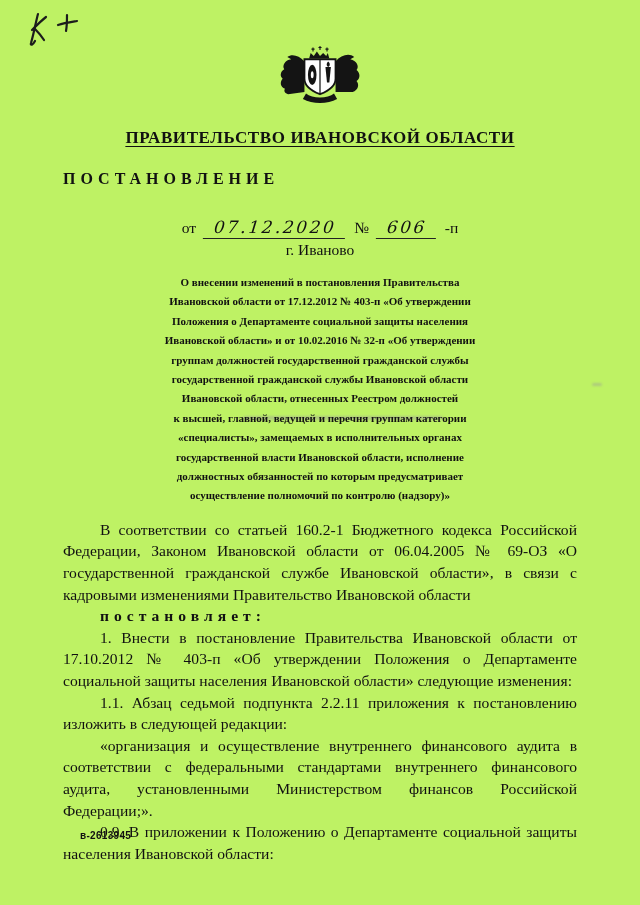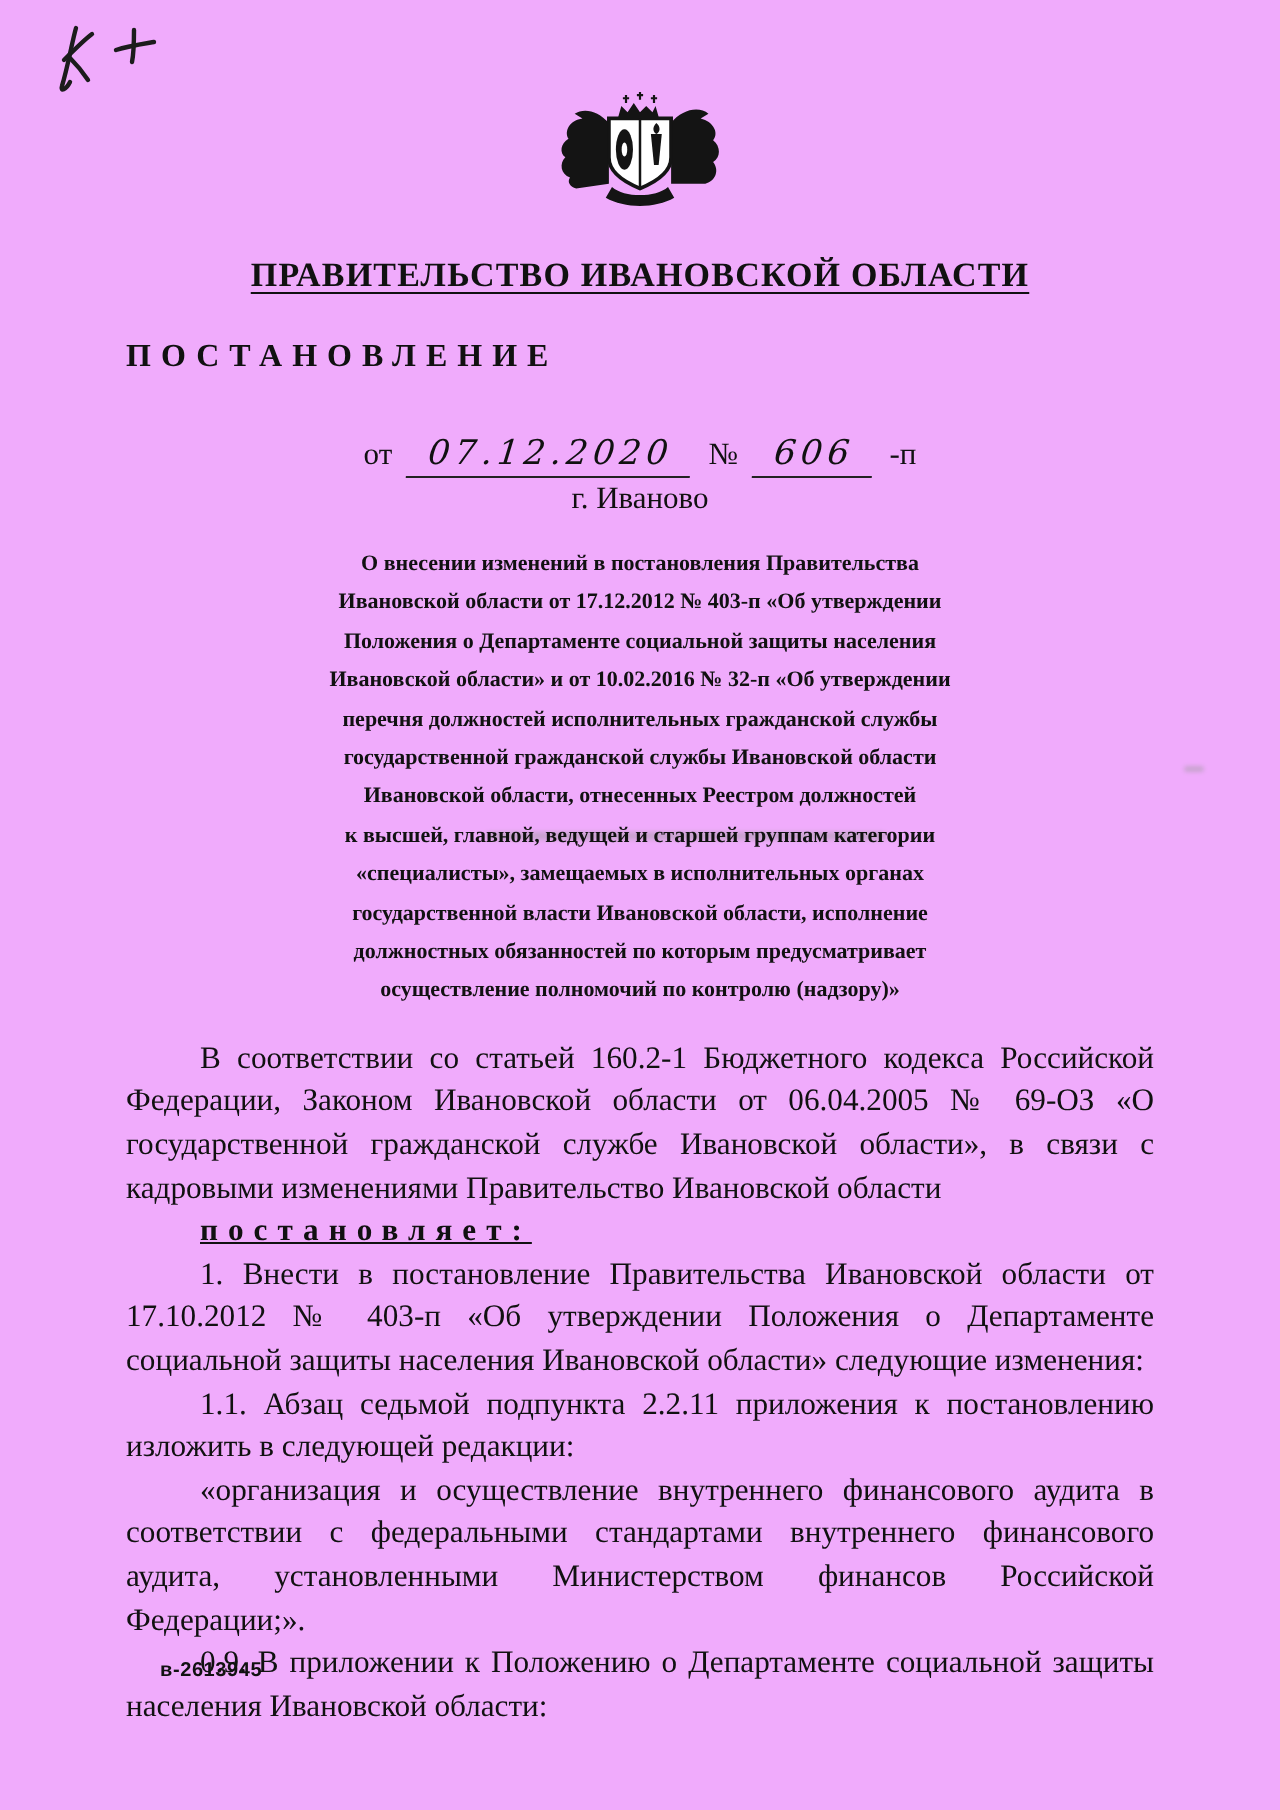--- a/index.html
+++ b/index.html
@@ -1,19 +1,19 @@
 <!DOCTYPE html>
 <html><head>
 <meta charset="utf-8">
 <style>
   html,body{margin:0;padding:0;}
   .page{
     position:relative;
     width:640px;height:905px;
-    background:#f0abfc;
+    background:#bef264;
     color:#111;
     font-family:"Liberation Serif", serif;
     overflow:hidden;
   }
   .handwritten-mark{
     position:absolute;left:14px;top:6px;width:74px;height:48px;
   }
   .emblem{
     position:absolute;top:46px;left:50%;transform:translateX(-50%);
     width:94px;height:70px;
@@ -46,21 +46,21 @@
   .place-line{text-align:center;font-size:15.5px;margin-top:2px;}
   .subject{
     margin-top:14px;font-weight:bold;font-size:11px;line-height:19.4px;
     text-align:center;
   }
   .body-text{
     margin-top:13px;font-size:15.6px;line-height:21.6px;text-align:justify;
   }
   .body-text p{margin:0;text-indent:37px;}
   .decree-word{
-    font-weight:bold;letter-spacing:5px;text-indent:0;text-decoration:underline;
+    font-weight:bold;letter-spacing:5px;text-indent:0;
   }
   .footer-code{
     position:absolute;left:80px;top:830px;
     font-family:"Liberation Sans", sans-serif;
     font-weight:bold;font-size:10px;letter-spacing:.3px;
   }
   .scan-artifact{
     position:absolute;background:#9a9a9a;opacity:.45;border-radius:2px;
     filter:blur(1px);
   }
@@ -125,24 +125,24 @@
       <span>-п</span>
     </div>
 
     <div class="place-line">г. Иваново</div>
 
     <div class="subject">
       <div>О внесении изменений в постановления Правительства</div>
       <div>Ивановской области от 17.12.2012 № 403-п «Об утверждении</div>
       <div>Положения о Департаменте социальной защиты населения</div>
       <div>Ивановской области» и от 10.02.2016 № 32-п «Об утверждении</div>
-      <div>перечня должностей исполнительных гражданской службы</div>
+      <div>группам должностей государственной гражданской службы</div>
       <div>государственной гражданской службы Ивановской области</div>
       <div>Ивановской области, отнесенных Реестром должностей</div>
-      <div>к высшей, главной, ведущей и старшей группам категории</div>
+      <div>к высшей, главной, ведущей и перечня группам категории</div>
       <div>«специалисты», замещаемых в исполнительных органах</div>
       <div>государственной власти Ивановской области, исполнение</div>
       <div>должностных обязанностей по которым предусматривает</div>
       <div>осуществление полномочий по контролю (надзору)»</div>
     </div>
 
     <div class="body-text">
       <p>В соответствии со статьей 160.2-1 Бюджетного кодекса Российской Федерации, Законом Ивановской области от 06.04.2005 № 69-ОЗ «О государственной гражданской службе Ивановской области», в связи с кадровыми изменениями Правительство Ивановской области</p>
       <p class="decree-word">постановляет:</p>
       <p>1. Внести в постановление Правительства Ивановской области от 17.10.2012 № 403-п «Об утверждении Положения о Департаменте социальной защиты населения Ивановской области» следующие изменения:</p>

